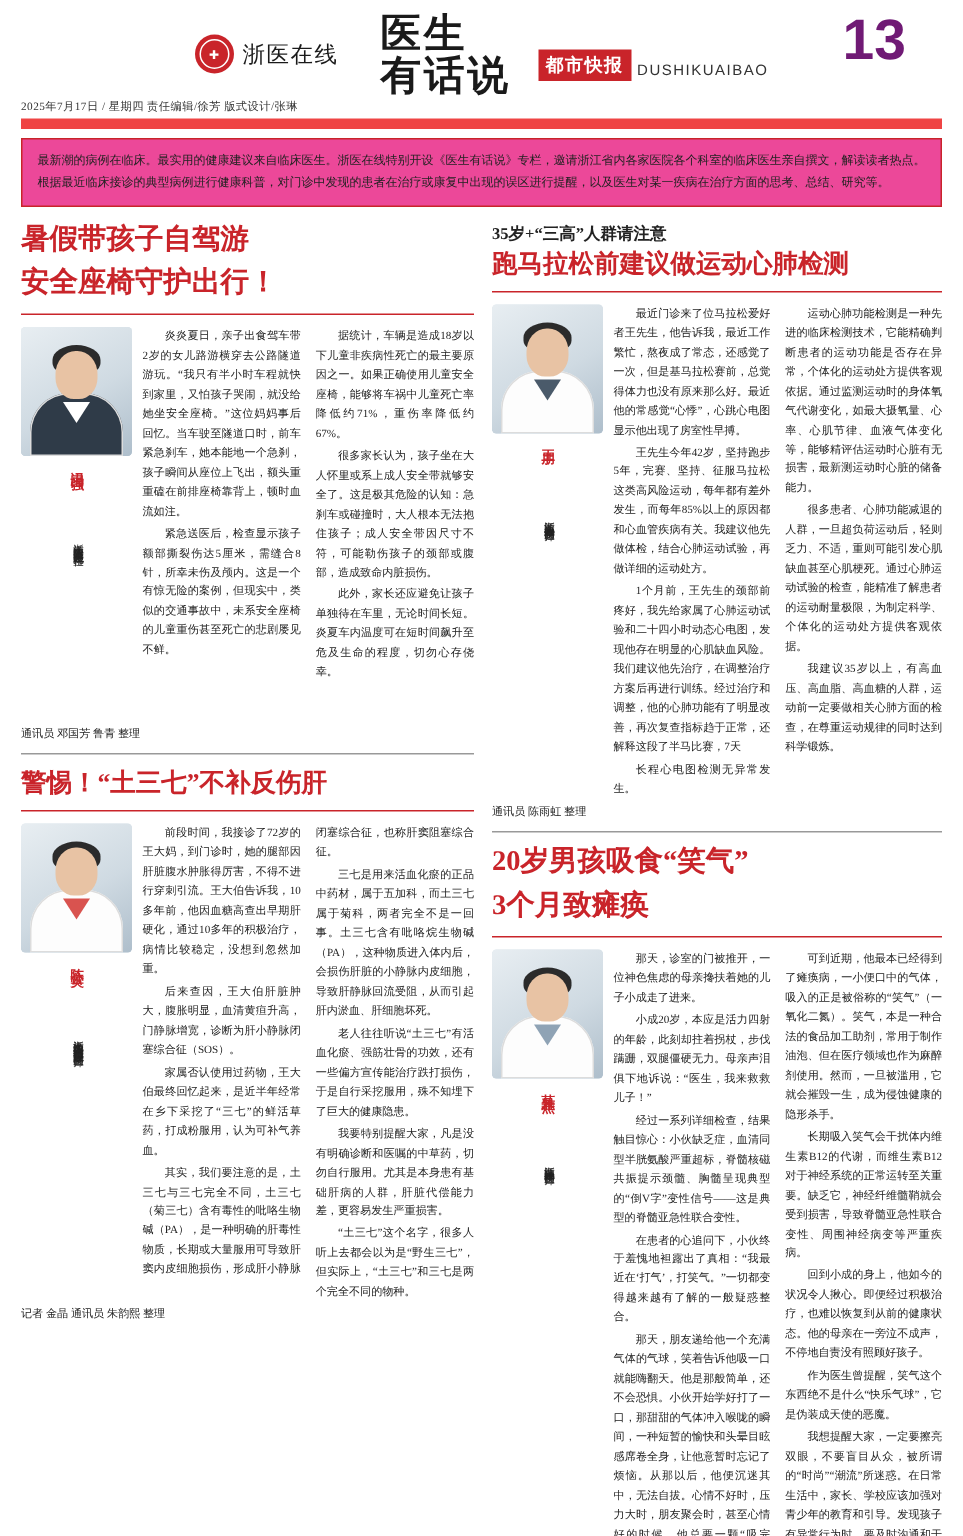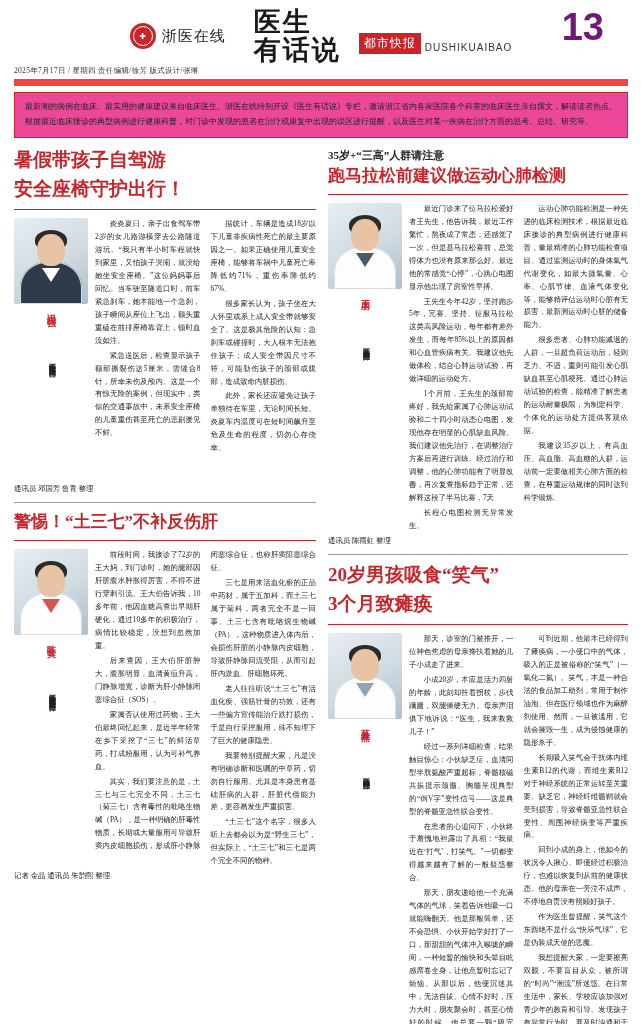--- a/index.html
+++ b/index.html
@@ -68,21 +68,21 @@
     display: flex;
     align-items: flex-end;
     gap: 4px;
     margin-left: 12px;
     margin-top: 14px;
   }
   .mast-badge {
     background: #c9242a;
     color: #fff;
     font-size: 12px;
-    font-weight: normal;
+    font-weight: bold;
     padding: 2px 5px;
     letter-spacing: 1px;
     font-family: "Liberation Sans", sans-serif;
   }
   .mast-badge-en {
     font-size: 10px;
     letter-spacing: 1px;
     color: #333;
     font-family: "Liberation Sans", sans-serif;
     padding-bottom: 1px;
@@ -344,21 +344,21 @@
               <div class="head"></div>
             </div>
             <span class="doc-name-vert">王朋</span>
             <span class="doc-vert">浙江医院心血管内科副主任医师</span>
           </div>
           <div class="body2">
             <p>最近门诊来了位马拉松爱好者王先生，他告诉我，最近工作繁忙，熬夜成了常态，还感觉了一次，但是基马拉松赛前，总觉得体力也没有原来那么好。最近他的常感觉“心悸”，心跳心电图显示他出现了房室性早搏。</p>
             <p>王先生今年42岁，坚持跑步5年，完赛、坚持、征服马拉松这类高风险运动，每年都有差外发生，而每年85%以上的原因都和心血管疾病有关。我建议他先做体检，结合心肺运动试验，再做详细的运动处方。</p>
             <p>1个月前，王先生的颈部前疼好，我先给家属了心肺运动试验和二十四小时动态心电图，发现他存在明显的心肌缺血风险。我们建议他先治疗，在调整治疗方案后再进行训练。经过治疗和调整，他的心肺功能有了明显改善，再次复查指标趋于正常，还解释这段了半马比赛，7天</p>
             <p>长程心电图检测无异常发生。</p>
-            <p>运动心肺功能检测是一种先进的临床检测技术，根据最近临床接诊的典型病例进行健康科普，量最精准的心肺功能检查项目。通过监测运动时的身体氧气代谢变化，如最大摄氧量、心率、心肌节律、血液气体变化等，能够精评估运动时心脏有无损害，最新测运动时心脏的储备能力。</p>
+            <p>运动心肺功能检测是一种先进的临床检测技术，它能精确判断患者的运动功能是否存在异常，个体化的运动处方提供客观依据。通过监测运动时的身体氧气代谢变化，如最大摄氧量、心率、心肌节律、血液气体变化等，能够精评估运动时心脏有无损害，最新测运动时心脏的储备能力。</p>
             <p>很多患者、心肺功能减退的人群，一旦超负荷运动后，轻则乏力、不适，重则可能引发心肌缺血甚至心肌梗死。通过心肺运动试验的检查，能精准了解患者的运动耐量极限，为制定科学、个体化的运动处方提供客观依据。</p>
             <p>我建议35岁以上，有高血压、高血脂、高血糖的人群，运动前一定要做相关心肺方面的检查，在尊重运动规律的同时达到科学锻炼。</p>
           </div>
         </div>
         <div class="sig">通讯员 陈雨虹 整理</div>
       </div>
 
       <hr class="hr-thin">
 
       <div>

